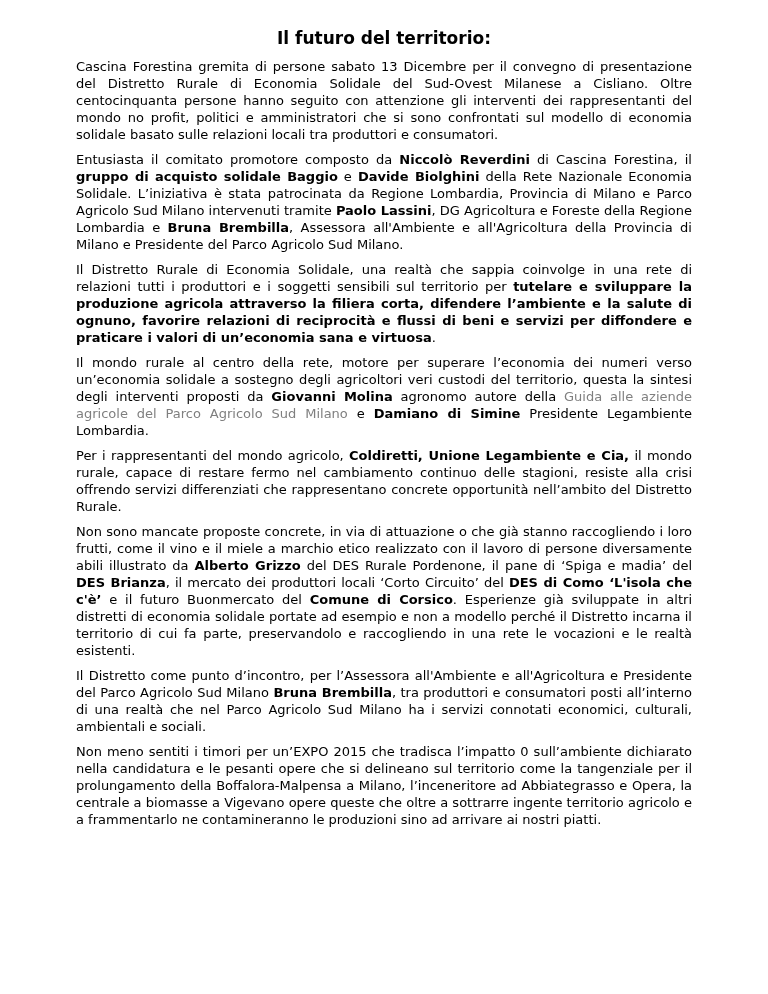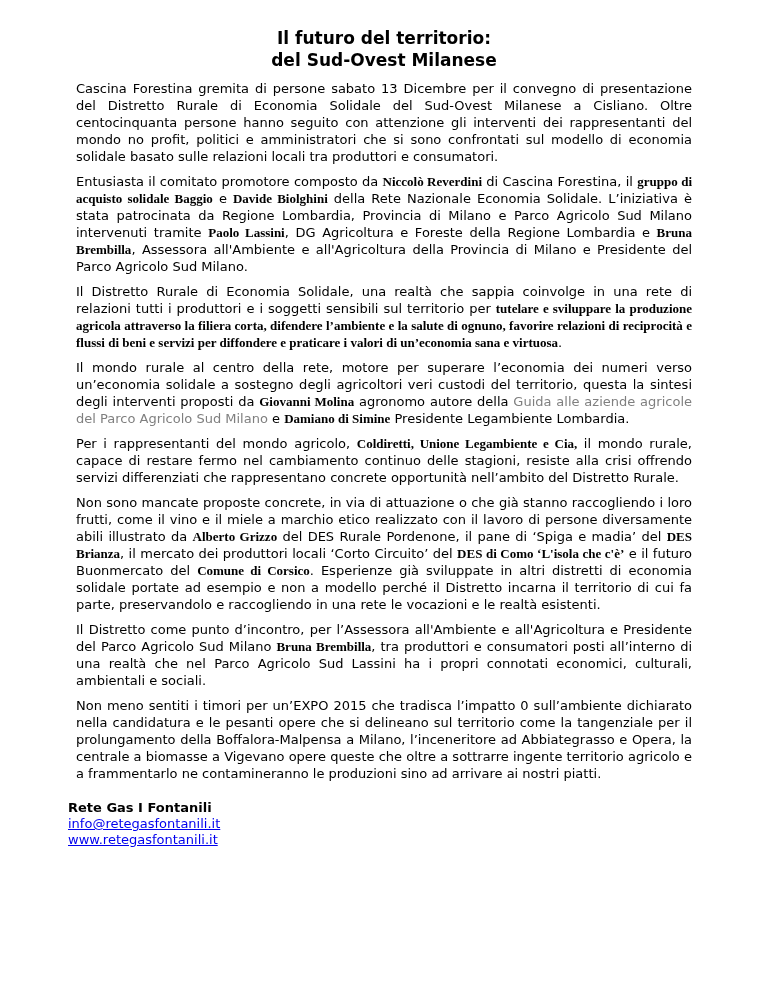--- a/index.html
+++ b/index.html
@@ -27,21 +27,21 @@
   .title-line { display: block; }
   .body-block {
     font-size: 13px;
     line-height: 17px;
     text-align: justify;
   }
   .para {
     margin: 8px;
     padding: 0;
   }
-  .bold { font-weight: bold; font-family: Liberation Serif, serif; }
+  .bold { font-weight: bold; }
   .muted { color: var(--muted, #7f7f7f); }
   .footer {
     margin-top: 17px;
     font-size: 13px;
     line-height: 17px;
   }
   .footer-name {
     font-weight: bold;
   }
   .footer-link {
@@ -52,32 +52,26 @@
     line-height: 16px;
     cursor: pointer;
   }
 </style>
 </head>
 <body>
 
 <div class="page">
   <h1 class="title">
     <span class="title-line">Il futuro del territorio:</span>
-    <span class="title-line">del Sud-Ovest Milanese</span>
   </h1>
 
   <div class="body-block">
       <p class="para"><span>Cascina Forestina gremita di persone sabato 13 Dicembre per il convegno di presentazione del Distretto Rurale di Economia Solidale del Sud-Ovest Milanese a Cisliano. Oltre centocinquanta persone hanno seguito con attenzione gli interventi dei rappresentanti del mondo no profit, politici e amministratori che si sono confrontati sul modello di economia solidale basato sulle relazioni locali tra produttori e consumatori.</span></p>
       <p class="para"><span>Entusiasta il comitato promotore composto da </span><span class="bold">Niccolò Reverdini</span><span> di Cascina Forestina, il </span><span class="bold">gruppo di acquisto solidale Baggio</span><span> e </span><span class="bold">Davide Biolghini</span><span> della Rete Nazionale Economia Solidale. L’iniziativa è stata patrocinata da Regione Lombardia, Provincia di Milano e Parco Agricolo Sud Milano intervenuti tramite </span><span class="bold">Paolo Lassini</span><span>, DG Agricoltura e Foreste della Regione Lombardia e </span><span class="bold">Bruna Brembilla</span><span>, Assessora all'Ambiente e all'Agricoltura della Provincia di Milano e Presidente del Parco Agricolo Sud Milano.</span></p>
       <p class="para"><span>Il Distretto Rurale di Economia Solidale, una realtà che sappia coinvolge in una rete di relazioni tutti i produttori e i soggetti sensibili sul territorio per </span><span class="bold">tutelare e sviluppare la produzione agricola attraverso la filiera corta, difendere l’ambiente e la salute di ognuno, favorire relazioni di reciprocità e flussi di beni e servizi per diffondere e praticare i valori di un’economia sana e virtuosa</span><span>.</span></p>
       <p class="para"><span>Il mondo rurale al centro della rete, motore per superare l’economia dei numeri verso un’economia solidale a sostegno degli agricoltori veri custodi del territorio, questa la sintesi degli interventi proposti da </span><span class="bold">Giovanni Molina</span><span> agronomo autore della </span><span class="muted">Guida alle aziende agricole del Parco Agricolo Sud Milano</span><span> e </span><span class="bold">Damiano di Simine</span><span> Presidente Legambiente Lombardia.</span></p>
       <p class="para"><span>Per i rappresentanti del mondo agricolo, </span><span class="bold">Coldiretti, Unione Legambiente e Cia,</span><span> il mondo rurale, capace di restare fermo nel cambiamento continuo delle stagioni, resiste alla crisi offrendo servizi differenziati che rappresentano concrete opportunità nell’ambito del Distretto Rurale.</span></p>
       <p class="para"><span>Non sono mancate proposte concrete, in via di attuazione o che già stanno raccogliendo i loro frutti, come il vino e il miele a marchio etico realizzato con il lavoro di persone diversamente abili illustrato da </span><span class="bold">Alberto Grizzo</span><span> del DES Rurale Pordenone, il pane di ‘Spiga e madia’ del </span><span class="bold">DES Brianza</span><span>, il mercato dei produttori locali ‘Corto Circuito’ del </span><span class="bold">DES di Como ‘L'isola che c'è’</span><span> e il futuro Buonmercato del </span><span class="bold">Comune di Corsico</span><span>. Esperienze già sviluppate in altri distretti di economia solidale portate ad esempio e non a modello perché il Distretto incarna il territorio di cui fa parte, preservandolo e raccogliendo in una rete le vocazioni e le realtà esistenti.</span></p>
-      <p class="para"><span>Il Distretto come punto d’incontro, per l’Assessora all'Ambiente e all'Agricoltura e Presidente del Parco Agricolo Sud Milano </span><span class="bold">Bruna Brembilla</span><span>, tra produttori e consumatori posti all’interno di una realtà che nel Parco Agricolo Sud Lassini ha i propri connotati economici, culturali, ambientali e sociali.</span></p>
+      <p class="para"><span>Il Distretto come punto d’incontro, per l’Assessora all'Ambiente e all'Agricoltura e Presidente del Parco Agricolo Sud Milano </span><span class="bold">Bruna Brembilla</span><span>, tra produttori e consumatori posti all’interno di una realtà che nel Parco Agricolo Sud Milano ha i servizi connotati economici, culturali, ambientali e sociali.</span></p>
       <p class="para"><span>Non meno sentiti i timori per un’EXPO 2015 che tradisca l’impatto 0 sull’ambiente dichiarato nella candidatura e le pesanti opere che si delineano sul territorio come la tangenziale per il prolungamento della Boffalora-Malpensa a Milano, l’inceneritore ad Abbiategrasso e Opera, la centrale a biomasse a Vigevano opere queste che oltre a sottrarre ingente territorio agricolo e a frammentarlo ne contamineranno le produzioni sino ad arrivare ai nostri piatti.</span></p>
     </div>
 
-  <div class="footer">
-    <div class="footer-name">Rete Gas I Fontanili</div>
-    <a class="footer-link">info@retegasfontanili.it</a>
-    <a class="footer-link">www.retegasfontanili.it</a>
-  </div>
 </div>
 
 </body></html>

